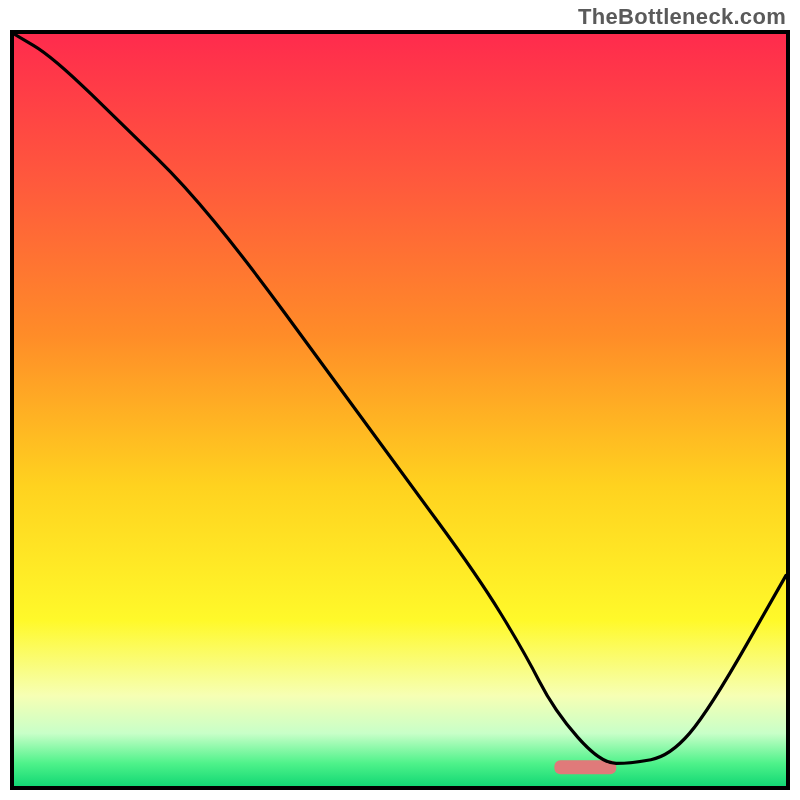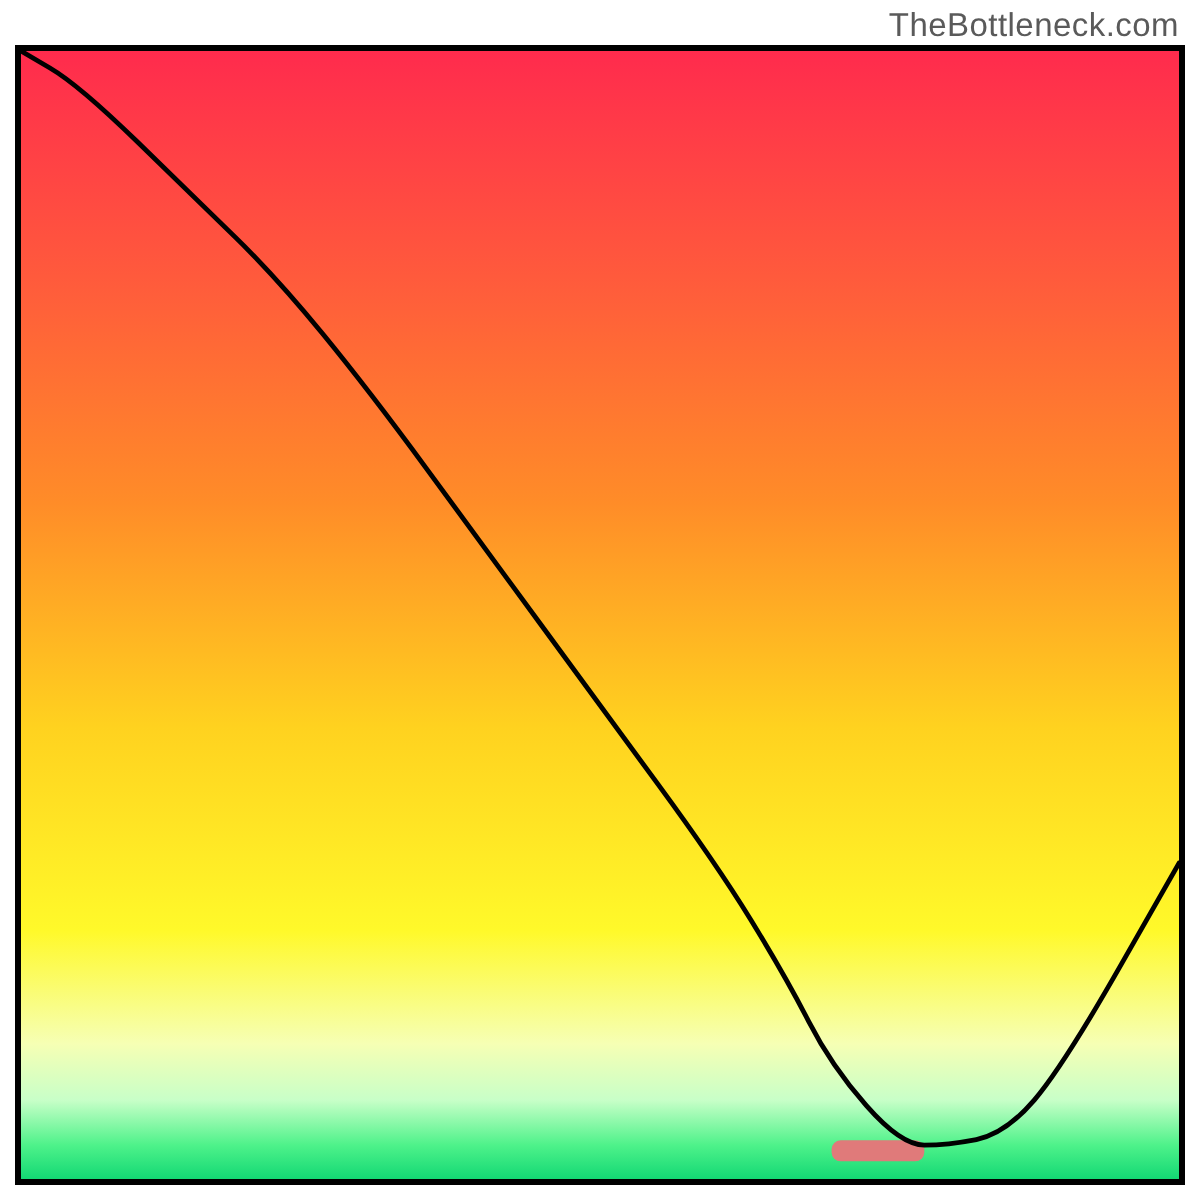--- a/index.html
+++ b/index.html
@@ -10,21 +10,21 @@
     background: #ffffff;
     font-family: Arial, Helvetica, sans-serif;
     overflow: hidden;
   }
   .watermark {
     position: absolute;
     top: 4px;
     right: 14px;
     color: #5a5a5a;
     font-size: 22px;
-    font-weight: 400;
+    font-weight: 700;
     letter-spacing: 0.3px;
     user-select: none;
   }
   .plot-frame {
     position: absolute;
     left: 10px;
     top: 30px;
     width: 780px;
     height: 760px;
     border: 4px solid #000;

